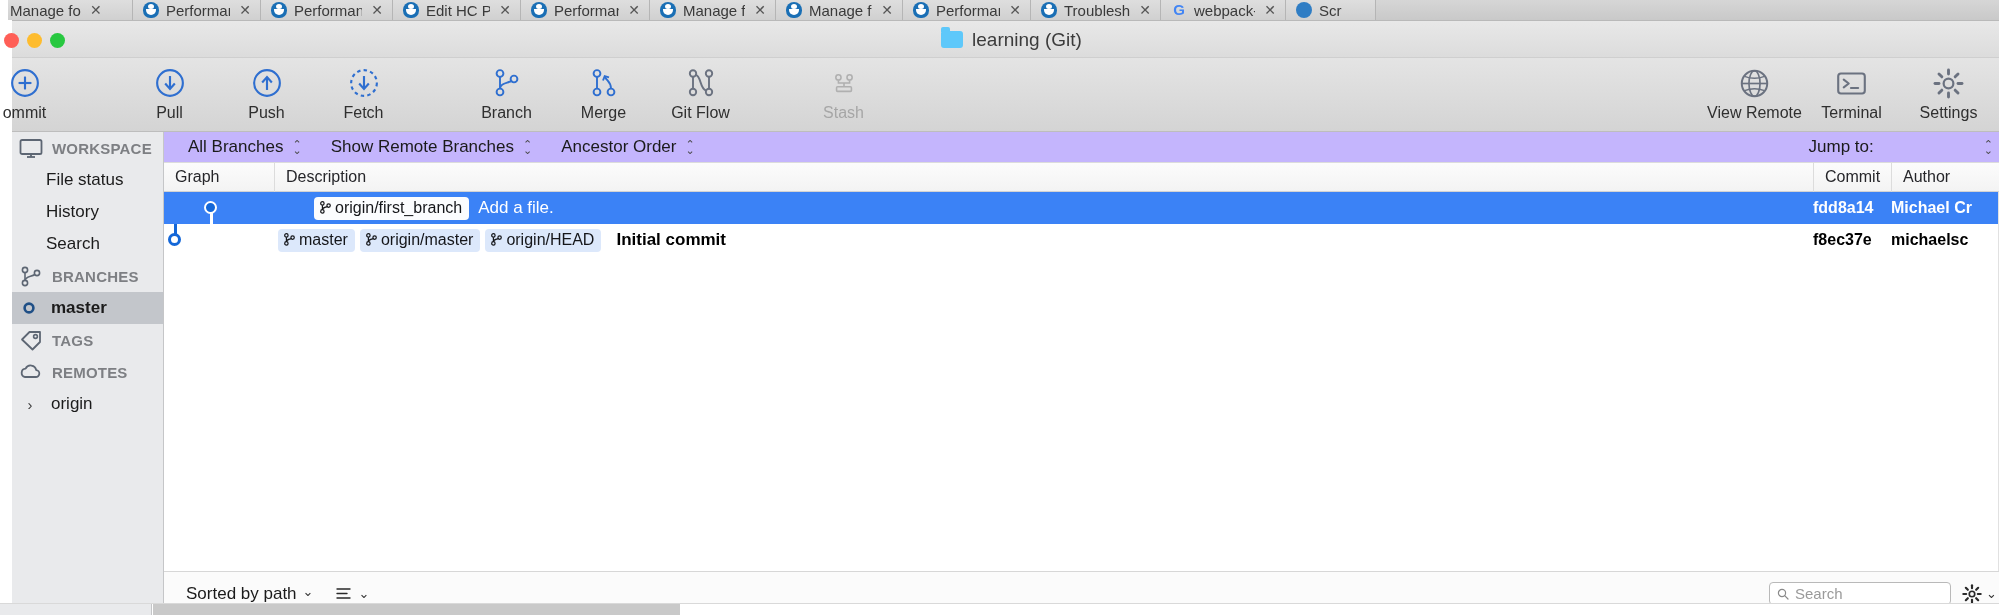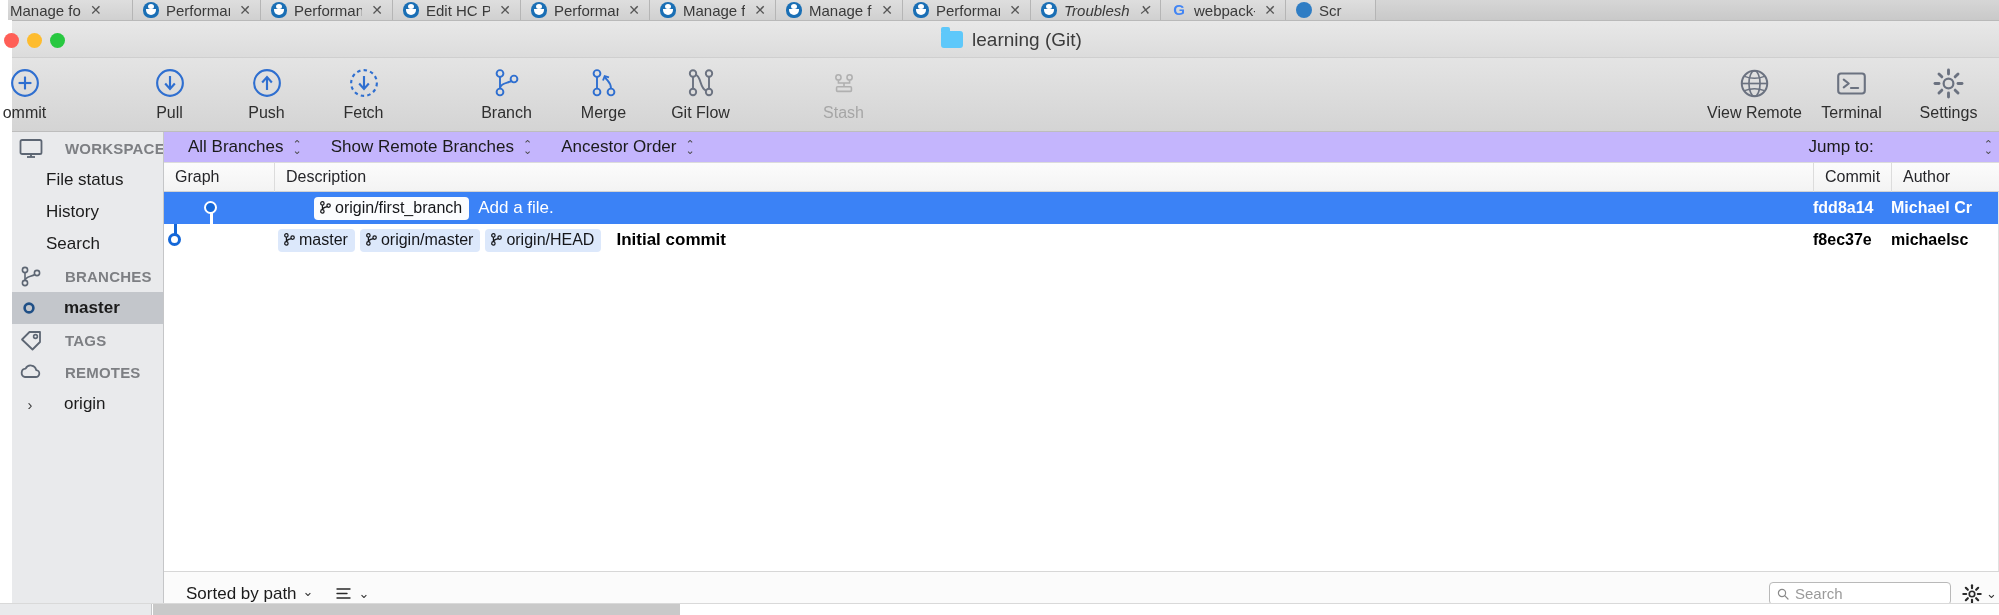--- a/index.html
+++ b/index.html
@@ -92,21 +92,21 @@
   .tbtn.disabled .lbl { color:#a6a6a6; }
   .tspacer { width:46px; }
 
   
   .body { position:relative; height:483px; display:flex; }
   .sidebar {
     width:152px; flex:0 0 152px; background:#e9eaec;
     border-right:1px solid #c5c6c8; position:relative; overflow:hidden;
   }
   .sb-section, .sb-item {
-    display:flex; align-items:center; gap:22px; padding-left:7px;
+    display:flex; align-items:center; gap:9px; padding-left:7px;
     height:32px; font-size:17px;
   }
   .sb-section { color:#7d7f83; font-size:15px; font-weight:bold; letter-spacing:0.2px; }
   .sb-item { color:#1b1b1b; padding-left:34px; }
   .sb-item.sel { background:#c3c6cb; font-weight:bold; }
   .sb-ico { width:24px; flex:0 0 24px; height:20px; display:flex; align-items:center; justify-content:center; margin-left:-28px; }
   .chev { color:#3a3a3a; font-size:15px; width:14px; text-align:center; }
 
   .content { flex:1; position:relative; background:#fff; display:flex; flex-direction:column; min-width:0; }
 
@@ -217,21 +217,21 @@
       <div class="btab" style="width: 127px;">
         <span class="favicon fav-drupal"></span>
         <span class="tlabel">Manage fo</span>
         <span class="tclose">✕</span>
       </div>
       <div class="btab" style="width: 128px;">
         <span class="favicon fav-drupal"></span>
         <span class="tlabel">Performan</span>
         <span class="tclose">✕</span>
       </div>
-      <div class="btab" style="width: 130px; font-style: italic;">
+      <div class="btab" style="width: 130px;">
         <span class="favicon fav-drupal"></span>
         <span class="tlabel">Troublesh</span>
         <span class="tclose">✕</span>
       </div>
       <div class="btab" style="width: 125px;">
         <span class="favicon fav-g">G</span>
         <span class="tlabel">webpack-c</span>
         <span class="tclose">✕</span>
       </div>
       <div class="btab" style="width: 90px;">

